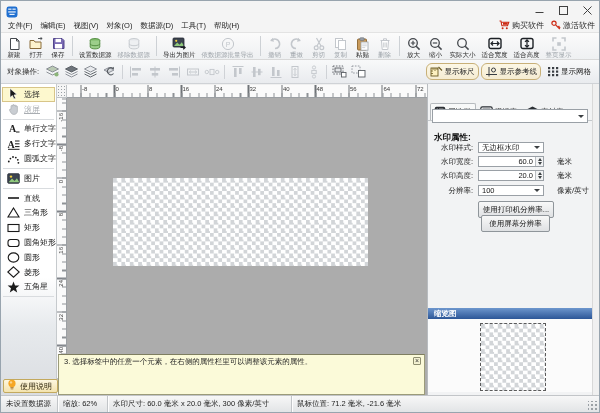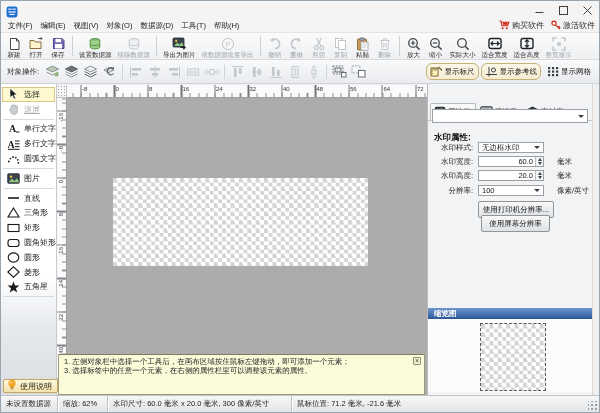--- a/index.html
+++ b/index.html
@@ -770,21 +770,20 @@
         <span class="rnum" style="top: 215.5px;">32</span>
         <span class="rnum" style="top: 249px;">40</span>
         <span class="rnum" style="top: 282.5px;">48</span>
       </div>
 
     <div class="canvas">
       <div class="wm checker"></div>
     </div>
 
     <div class="tooltip">
-      <div class="tip-line">1. 左侧对象栏中选择一个工具后，在画布区域按住鼠标左键拖动，即可添加一个元素；</div>
       <div class="tip-line">3. 选择标签中的任意一个元素，在右侧的属性栏里可以调整该元素的属性。</div>
       <div class="tip-close">×</div>
     </div>
 
     <div class="panel">
       <div class="tabs" id="paneltabs">
           <div class="tab active">
             <span style="display: inline-flex; align-items: center; justify-content: center;">
               <svg width="12" height="11" viewBox="0 0 12 11">
                 <rect x="0.8" y="0.8" width="10.4" height="9.4" rx="1.6" fill="#2b2f34"></rect>

